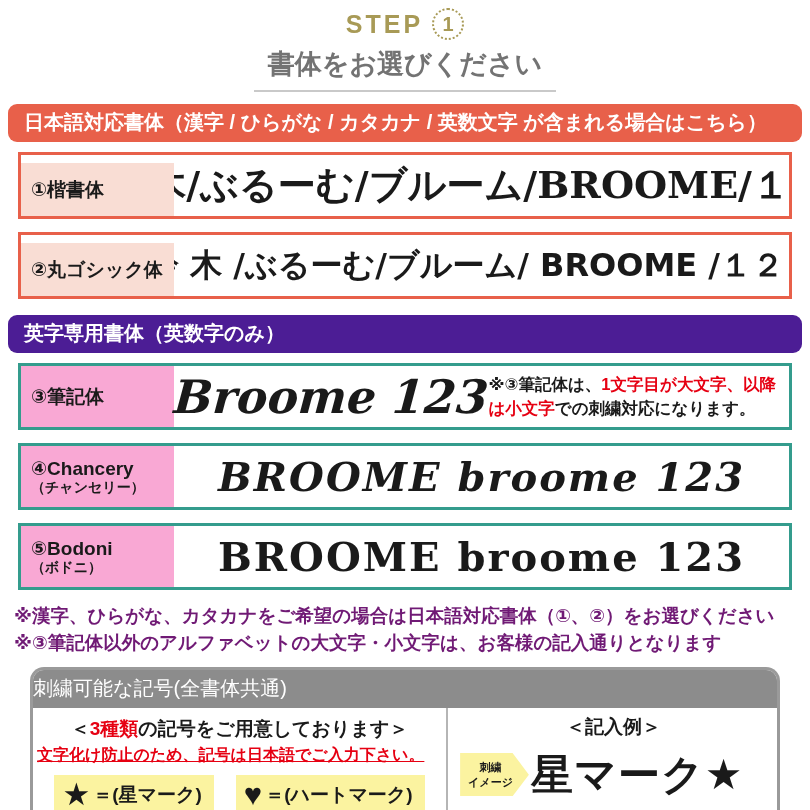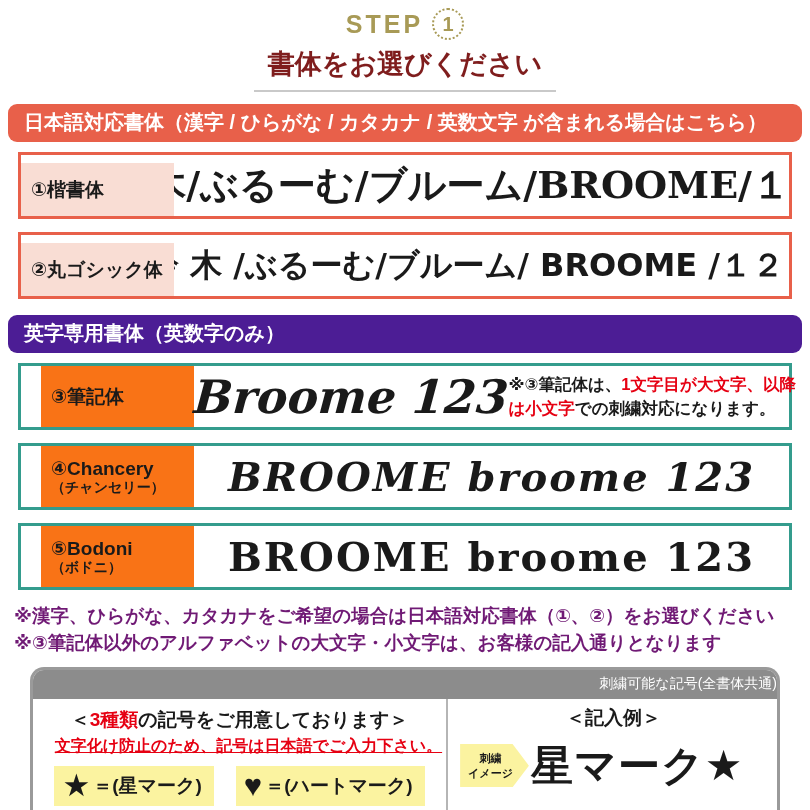--- a/index.html
+++ b/index.html
@@ -12,42 +12,42 @@
   
   .hdr { text-align:center; }
   .step-row { display:flex; justify-content:center; align-items:center; gap:9px; height:36px; }
   .step-label { color:#a89a56; font-size:25px; font-weight:bold; letter-spacing:3px; }
   .step-circle {
     width:32px; height:32px; border:2px dotted #a89a56; border-radius:50%;
     display:flex; align-items:center; justify-content:center;
     color:#a89a56; font-size:20px; font-weight:bold;
   }
   .title {
-    display:inline-block; font-size:27px; font-weight:bold; color:#7f1d1d;
+    display:inline-block; font-size:27px; font-weight:bold; color:#737373;
     margin-top:4px; padding:0 14px 8px; border-bottom:2px solid #c9c9c9;
   }
 
   
   .bar {
     margin:12px 8px 10px; color:#fff; font-size:20px; font-weight:bold;
     padding:7px 16px 8px; border-radius:9px; line-height:1.15;
   }
   .bar-red  { background:#e8604a; }
   .bar-teal { background:#4c1d95; margin-top:16px; }
 
   
   .font-row { margin:0 18px 13px; border:3px solid; display:flex; align-items:stretch; height:67px; background:#fff; }
   .row-red  { border-color:#e8604a; }
   .row-teal { border-color:#349c8d; }
   .flabel {
     width:153px; flex:0 0 153px; display:flex; flex-direction:column; justify-content:center;
     padding-left:10px; font-size:19px; font-weight:bold; line-height:1.15;
   }
   .flabel.pink { background:#f9ddd4;margin-top:8px; }
-  .flabel.ltea { background:#f97316;margin-left:20px; }
+  .flabel.ltea { background:#f9a8d4; }
   .flabel .sub { font-size:14px; font-weight:bold; }
   .fsample { flex:1; display:flex; align-items:center; justify-content:center; overflow:hidden; }
 
   .kaisho  { font-family:"DejaVu Serif","Liberation Serif",serif; font-size:38px; font-weight:bold; letter-spacing:0; white-space:nowrap; }
   .maru    { font-family:"DejaVu Sans","Liberation Sans",sans-serif; font-size:32px; font-weight:bold; white-space:nowrap; }
   .script  { font-family:"DejaVu Serif","Liberation Serif",serif; font-style:italic; font-weight:bold; font-size:46px; white-space:nowrap; transform:skewX(-4deg); }
   .chancery{ font-family:"DejaVu Serif","Liberation Serif",serif; font-style:italic; font-weight:bold; font-size:40px; letter-spacing:2px; white-space:nowrap; }
   .bodoni  { font-family:"DejaVu Serif","Liberation Serif",serif; font-weight:bold; font-size:40px; letter-spacing:2px; white-space:nowrap; }
 
   .row3-sample { flex:1; display:flex; align-items:center; justify-content:center; }
@@ -59,27 +59,27 @@
 
   
   .footnotes { margin:2px 14px 10px; }
   .footnote { font-size:18.5px; font-weight:bold; color:#701a75; line-height:1.45; }
 
   
   .symbox {
     margin:4px 30px 0; border:3px solid #9a9a9a; border-bottom-width:6px; border-bottom-color:#7e7e7e;
     border-radius:14px; overflow:hidden; background:#fff;
   }
-  .sym-header { background:#8c8c8c; color:#fff; text-align:right; font-size:14px; padding:5px 0 6px; }
+  .sym-header { background:#8c8c8c; color:#fff; text-align:left; font-size:20px; padding:5px 0 6px; }
   .sym-body { display:flex; align-items:stretch; }
   .sym-left { flex:1.32; padding:8px 4px 10px; }
   .sym-right { flex:1; border-left:2px solid #b5b5b5; padding:6px 10px 8px 12px; }
 
   .sym-title { text-align:center; font-size:19px; font-weight:bold; }
-  .sym-warning { text-align:right; color:#e60012; font-size:16px; font-weight:bold; text-decoration:underline; margin:3px 0 9px; }
+  .sym-warning { text-align:left; color:#e60012; font-size:16px; font-weight:bold; text-decoration:underline; margin:3px 0 9px; }
   .chip-row { display:flex; justify-content:center; gap:22px; margin-bottom:9px; }
   .chip { background:#fbf3a0; display:flex; align-items:center; padding:1px 12px 1px 8px; font-size:19px; font-weight:bold; min-height:40px; }
   .chip .glyph { font-size:31px; margin-right:3px; line-height:1; }
 
   .ex-title { text-align:center; font-size:19px; font-weight:bold; }
   .ex-row { display:flex; align-items:center; margin-top:7px; }
   .ex-tag {
     background:#fbf3a0; font-size:11px; font-weight:bold; text-align:center; line-height:1.35;
     padding:7px 16px 7px 8px; clip-path:polygon(0 0,76% 0,100% 50%,76% 100%,0 100%);
   }

